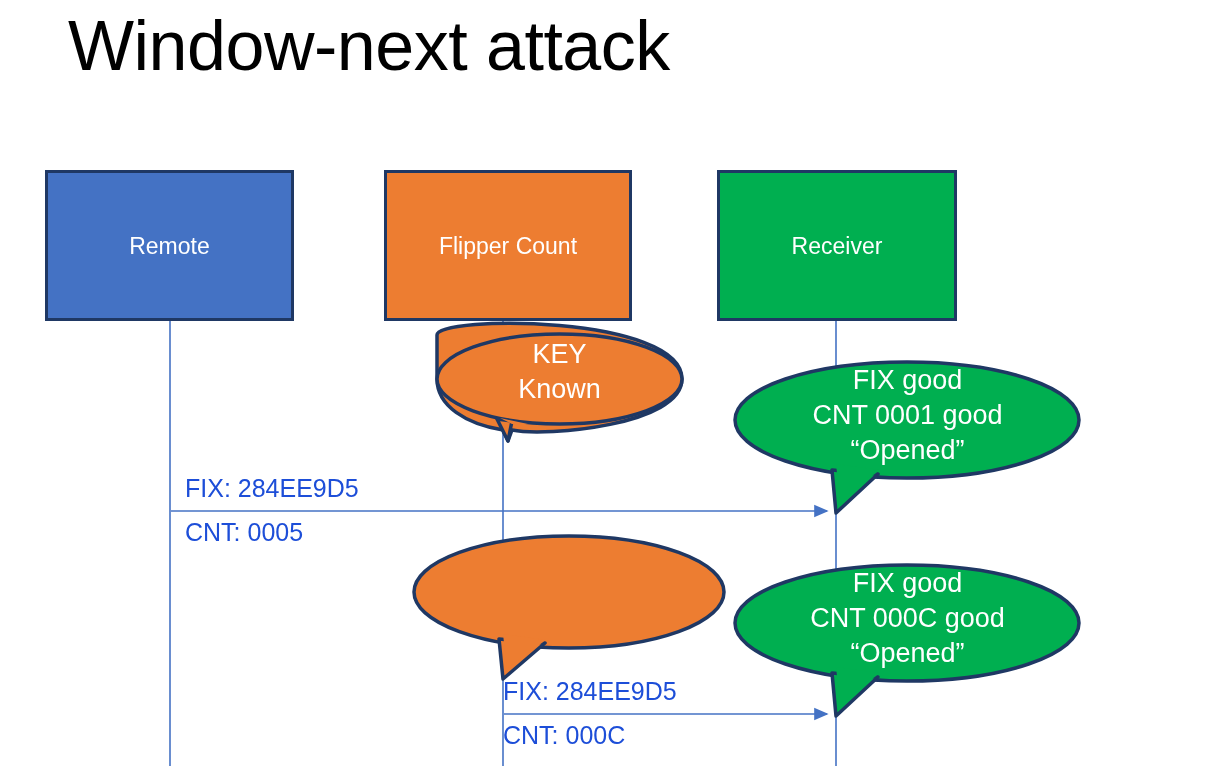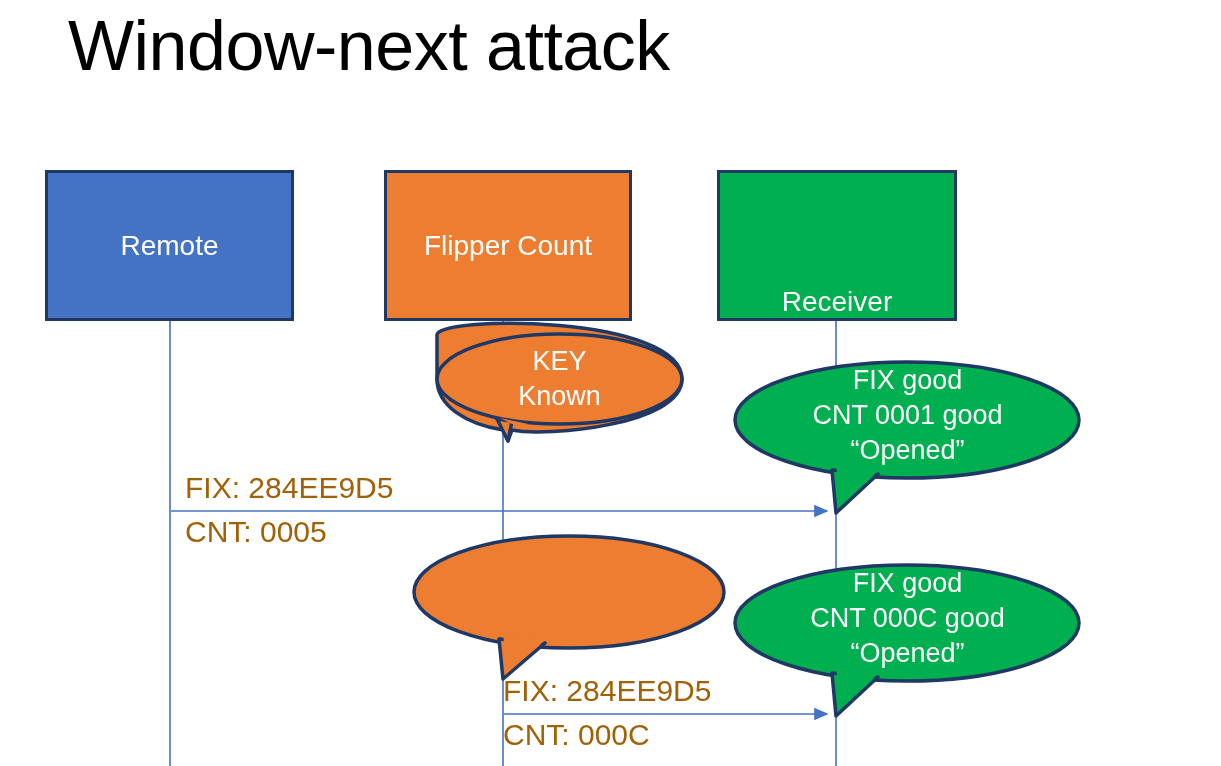--- a/index.html
+++ b/index.html
@@ -49,56 +49,56 @@
   .actor-box {
     position: absolute;
     border: 3px solid #1F3864;
     box-sizing: border-box;
     display: flex;
     align-items: center;
     justify-content: center;
   }
   .actor-label {
     color: #ffffff;
-    font-size: 28px;
+    font-size: 23px;
     line-height: 32px;
     text-align: center;
     white-space: nowrap;
   }
   #actor-remote {
     left: 45px; top: 170px; width: 249px; height: 151px;
   }
   #actor-flipper {
     left: 384px; top: 170px; width: 248px; height: 151px;
   }
   #actor-receiver {
-    left: 717px; top: 170px; width: 240px; height: 151px; align-items: flex-end;
+    left: 717px; top: 170px; width: 240px; height: 151px;
   }
 
   
   .bubble-text {
     position: absolute;
     color: #ffffff;
     font-size: 27px;
     line-height: 35px;
     text-align: center;
     white-space: pre-line;
     pointer-events: none;
   }
-  #bubble-text-key-known   { left: 437px; top: 344px; width: 245px; }
+  #bubble-text-key-known   { left: 437px; top: 337px; width: 245px; }
   #bubble-text-send-window { left: 414px; top: 530px; width: 311px; }
   #bubble-text-fix-good-1  { left: 735px; top: 363px; width: 345px; }
   #bubble-text-fix-good-2  { left: 735px; top: 566px; width: 345px; }
 
   
   .msg-label {
     position: absolute;
-    font-size: 30px;
+    font-size: 25px;
     line-height: 32px;
-    color: #a16207;
+    color: #1d4ed8;
     white-space: nowrap;
   }
   #msg1-fix { left: 185px; top: 472px; }
   #msg1-cnt { left: 185px; top: 516px; }
   #msg2-fix { left: 503px; top: 675px; }
   #msg2-cnt { left: 503px; top: 719px; }
 </style>
 </head>
 <body>
 

